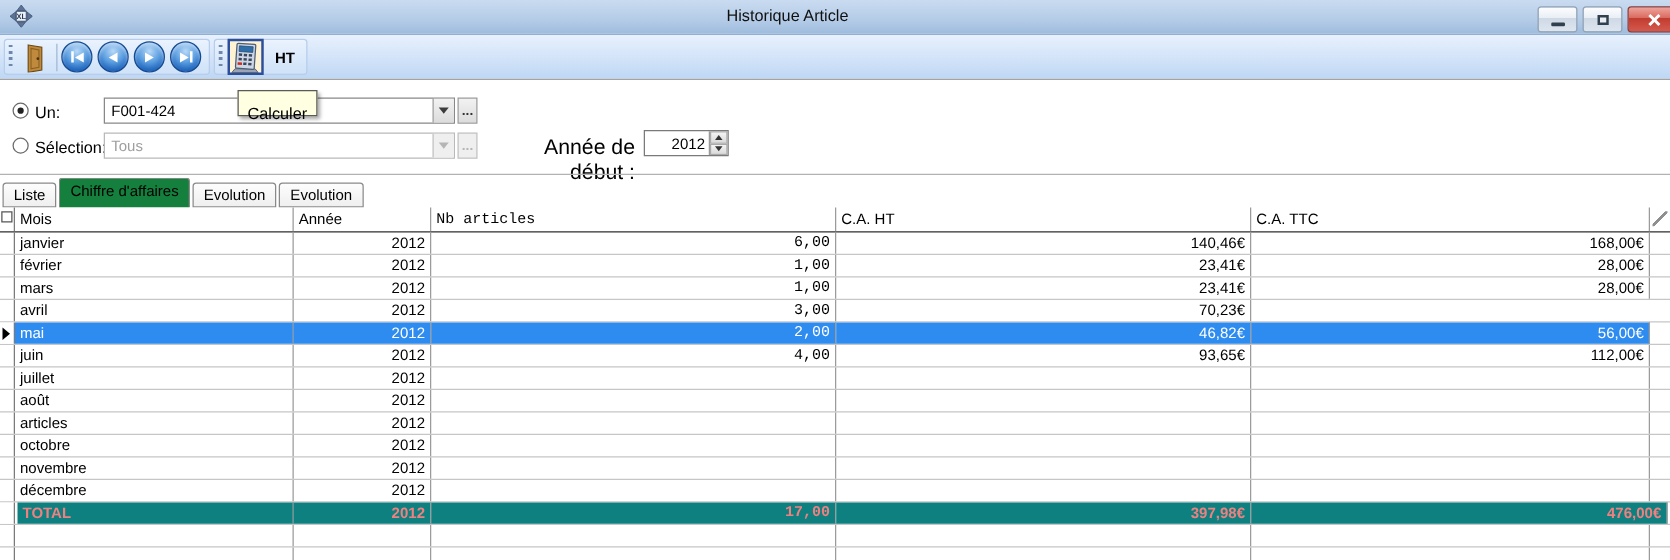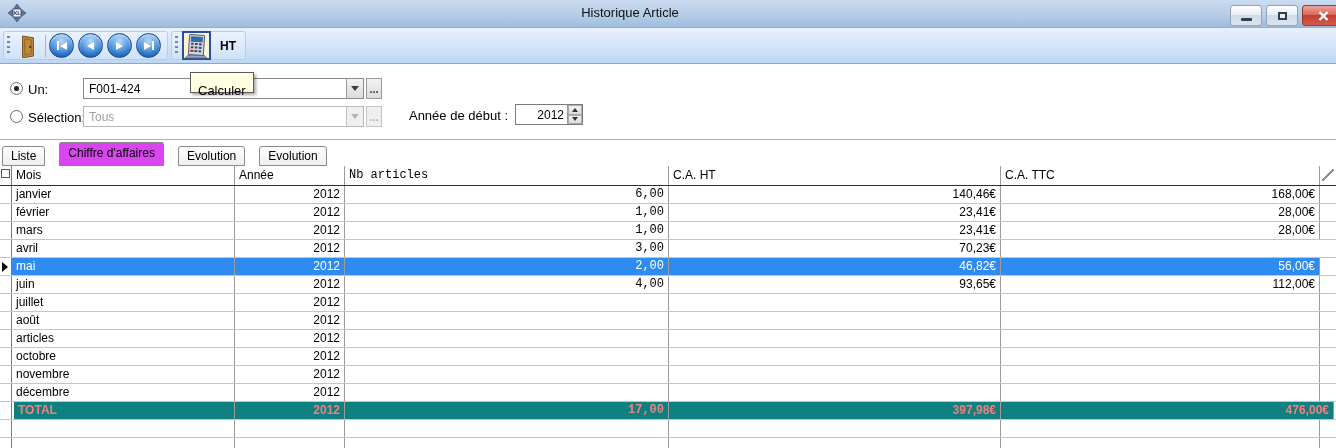--- a/index.html
+++ b/index.html
@@ -63,35 +63,35 @@
     display:flex; align-items:center; justify-content:center; cursor:pointer; }
   .combo-arrow::after { content:""; width:0; height:0; border-left:4px solid transparent; border-right:4px solid transparent; border-top:5px solid #3c3c3c; }
   .dots { position:absolute; left:366px; width:16px; height:21px; border:1px solid #9a9a9a;
     background:linear-gradient(#f2f2f2,#dcdcdc); font-size:11px; font-weight:bold; color:#333;
     line-height:10px; cursor:pointer; text-align:center; }
   .disabled.combo { border-color:#b9b9b9; }
   .disabled .combo-text { color:#9f9f9f; }
   .disabled .combo-arrow { background:#efefef; border-left-color:#c4c4c4; }
   .disabled .combo-arrow::after { border-top-color:#b5b5b5; }
   .dots.disabled { color:#b5b5b5; border-color:#c4c4c4; background:#efefef; }
-  .year-label { position:absolute; left:400px; top:108px; width:108px; text-align:right; font-size:13px; color:#000; }
+  .year-label { position:absolute; left:400px; top:108px; width:108px; text-align:right; font-size:17px; color:#000; }
   .spinner { position:absolute; left:515px; top:104px; width:68px; height:21px; border:1px solid #7a7a7a; background:#fff; display:flex; }
   .spin-val { flex:1; font-size:12px; text-align:right; padding:3px 3px 0 0; }
   .spinbtns { width:15px; border-left:1px solid #9a9a9a; display:flex; flex-direction:column; }
   .sbtn { flex:1; background:linear-gradient(#f4f4f4,#dadada); border:1px solid #aaa;
     display:flex; align-items:center; justify-content:center; cursor:pointer; padding:0; }
   .sbtn.up::after { content:""; border-left:3px solid transparent; border-right:3px solid transparent; border-bottom:4px solid #333; }
   .sbtn.down::after { content:""; border-left:3px solid transparent; border-right:3px solid transparent; border-top:4px solid #333; }
   .hsep { position:absolute; left:0; top:139px; width:1336px; height:1px; background:#b2b2b2; }
 
   
-  .tabstrip { position:absolute; left:2px; top:141px; height:25px; display:flex; align-items:flex-end; gap:14px; }
+  .tabstrip { position:absolute; left:2px; top:141px; height:25px; display:flex; align-items:flex-end; gap:2px; }
   .tab { height:20px; line-height:18px; padding:0 8px; font-size:12px; color:#000;
     background:linear-gradient(#fdfdfd,#efefef); border:1px solid #898989; border-radius:3px 3px 0 0; cursor:pointer; }
-  .tab.active { height:24px; line-height:21px; background:#d946ef; border-bottom:none; }
+  .tab.active { height:24px; line-height:21px; background:#15803d; border-bottom:none; }
 
   
   .grid { position:absolute; left:0; top:166px; width:1336px; height:282px; background:#fff; font-size:12px; }
   .ghead { display:flex; height:20px; border-bottom:1px solid #2f2f2f; }
   .h { border-right:1px solid var(--grid-vline); padding:2px 0 0 4px; color:#000; white-space:nowrap; overflow:hidden; }
   .grow { display:flex; height:18px; border-bottom:1px solid var(--grid-hline); }
   .grow.partial { height:10px; border-bottom:none; }
   .c { border-right:1px solid var(--grid-vline); line-height:17px; white-space:nowrap; overflow:hidden; }
   .c.l { padding-left:4px; } .c.r { text-align:right; padding-right:4px; }
   .c0, .h0 { width:12px; border-right:1px solid #7a7a7a; }

